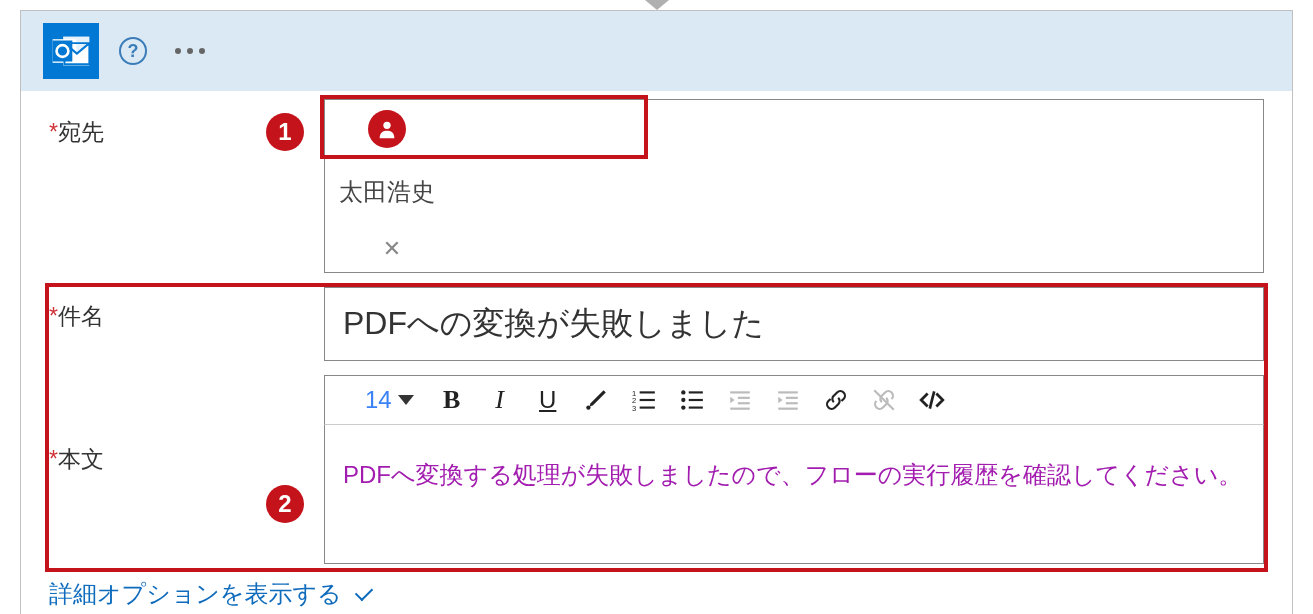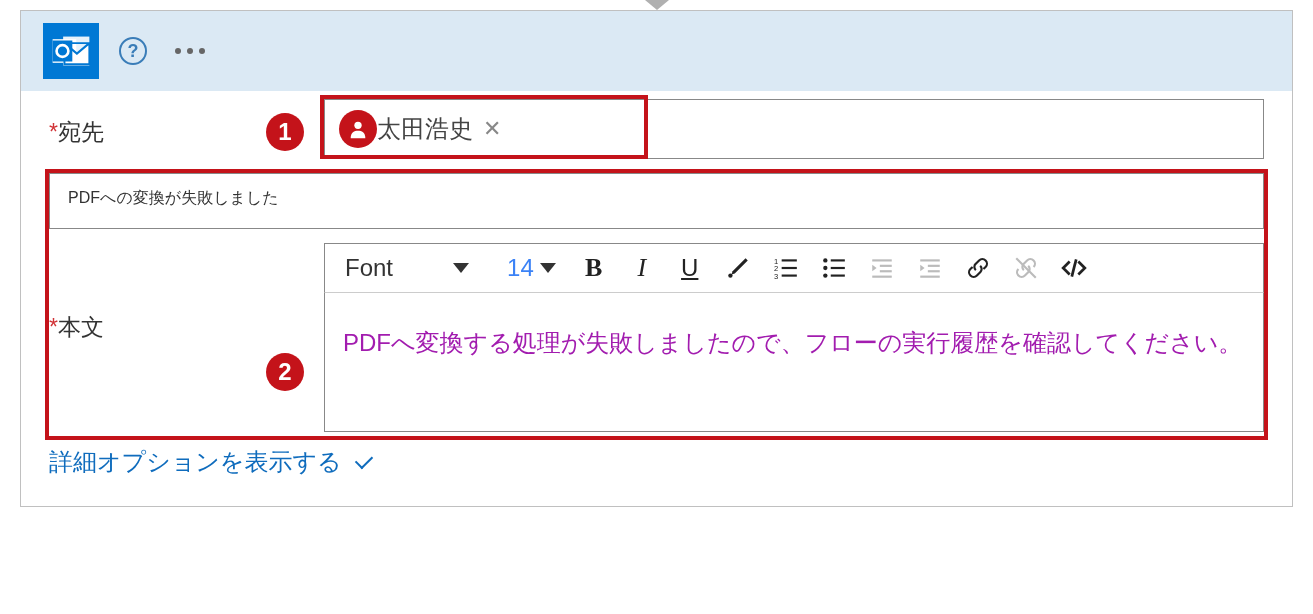--- a/index.html
+++ b/index.html
@@ -115,32 +115,33 @@
     .input-box {
       border: 1px solid #888;
       padding: 6px 10px;
       min-height: 56px;
       display: flex;
       align-items: center;
     }
     .input-text {
       border: 1px solid #888;
       padding: 14px 18px;
-      font-size: 16px;
+      font-size: 32px;
       color: #333;
       width: 100%;
       min-height: 56px;
     }
     .recipient-chip {
       display: inline-flex;
       align-items: center;
-      gap: 0;
+      gap: 28px;
       background: #fff;
       padding: 4px 12px 4px 4px;
       border-radius: 4px;
+      flex-direction: column;
     }
     .avatar {
       width: 38px; height: 38px;
       border-radius: 50%;
       background: #c4131a;
       display: inline-flex;
       align-items: center;
       justify-content: center;
       color: #fff;
     }
@@ -297,37 +298,36 @@
             <span class="chip-remove">✕</span>
           </div>
         </div>
       </div>
     </div>
 
     <div class="editor-wrap">
       <div class="callout-2"></div>
 
       <div class="field-row">
+        <div class="field-label-col">
+          <div class="field-label"><span class="req">*</span><span>件名</span></div>
+        </div>
         <div class="field-input-col">
           <div class="input-text">PDFへの変換が失敗しました</div>
         </div>
       </div>
 
       <div class="field-row body-row">
         <div class="field-label-col">
           <div class="field-label"><span class="req">*</span><span>本文</span></div>
           <div class="num-badge body-num">2</div>
         </div>
         <div class="field-input-col">
 
           <div class="editor-toolbar">
-            <div class="font-select">
-              <span>Font</span>
-              <span class="caret-down"></span>
-            </div>
             <div class="size-select">
               <span>14</span>
               <span class="caret-down"></span>
             </div>
             <div class="tb-btn" style="font-weight:900;font-size:26px;font-family:serif;">B</div>
             <div class="tb-btn" style="font-style:italic;font-size:26px;font-family:serif;">I</div>
             <div class="tb-btn" style="text-decoration:underline;font-size:24px;">U</div>
             <div class="tb-btn">
               <svg viewBox="0 0 24 24" fill="currentColor">
                   <path d="M19 3 L21 5 L9 17 L6 18 L7 15 Z"></path>

